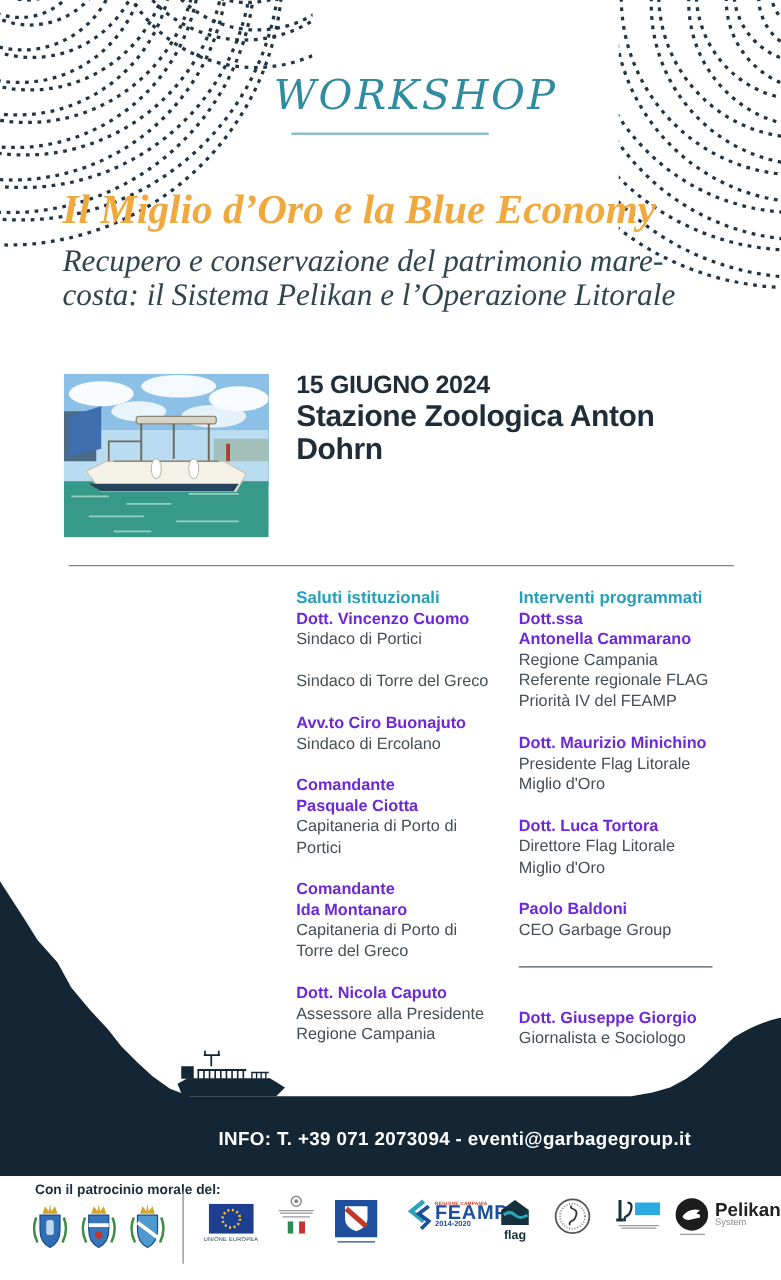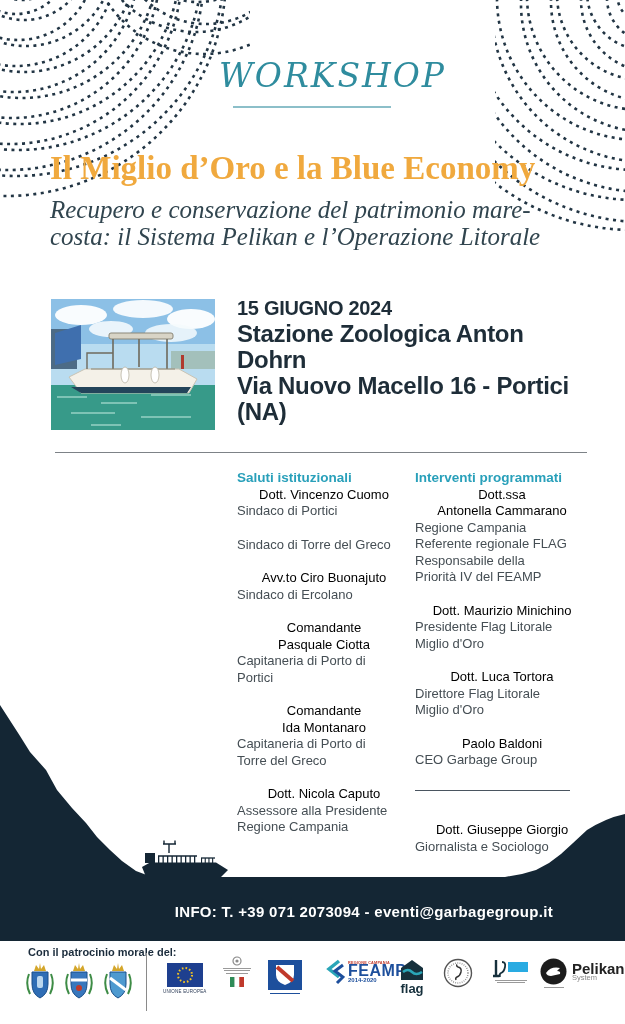--- a/index.html
+++ b/index.html
@@ -8,21 +8,21 @@
   .corner{position:absolute;pointer-events:none;}
   .corner-tl{top:0;left:0;}
   .corner-tr{top:0;right:0;}
 
   .workshop{position:absolute;top:56px;left:0;width:625px;text-align:center;
             font-family:"DejaVu Serif","Liberation Serif",serif;font-style:italic;
             font-size:33px;letter-spacing:2px;color:#2f8c9e;margin-left:20px;}
   .workshop-rule{position:absolute;top:106px;left:233px;width:158px;height:2px;background:#8cbfc9;}
 
   .title{position:absolute;top:150px;left:50px;width:540px;
-         font-family:"Liberation Serif",serif;font-weight:bold;
+         font-family:"Liberation Serif",serif;font-style:italic;font-weight:bold;
          font-size:33px;color:#f0a93e;line-height:36px;}
   .subtitle{position:absolute;top:196px;left:50px;width:540px;
             font-family:"Liberation Serif",serif;font-style:italic;
             font-size:25px;color:#31454f;line-height:27px;}
 
   .photo{position:absolute;top:299px;left:51px;width:164px;height:131px;overflow:hidden;}
 
   .event{position:absolute;top:295px;left:237px;width:360px;color:#1e2d38;}
   .event div{font-weight:bold;font-size:20px;line-height:26px;letter-spacing:-0.3px;}
   .event .venue,.event .address{font-size:24px;}
@@ -31,40 +31,40 @@
   .rule-main{position:absolute;top:452px;left:55px;width:532px;height:1px;background:#7d8287;}
 
   .col-label{position:absolute;top:470px;left:55px;color:#f0a23c;font-weight:bold;
              font-size:13px;line-height:16.5px;letter-spacing:0.4px;}
   .pcol{position:absolute;width:174px;}
   .pcol-2{top:470px;left:237px;}
   .pcol-3{top:470px;left:415px;}
   .col-heading{font-size:13.5px;font-weight:bold;color:#29a0ba;line-height:16.5px;}
   .entry{margin:0 0 17px 0;}
   .entry div{font-size:13px;line-height:16.5px;color:#47505700;}
-  .entry .b{font-weight:normal;color:#000000;text-align:center;}
+  .entry .b{font-weight:bold;color:#6d28d9;}
   .entry .n{font-weight:normal;color:#454e54;}
   .mod-rule{width:155px;border:none;border-top:1px solid #4a5560;margin:21px 0 15px 0;}
 
   .coast{position:absolute;left:0;top:660px;width:625px;height:281px;}
   .info-line{position:absolute;top:903px;right:72px;color:#ffffff;font-weight:bold;
              font-size:15px;letter-spacing:0.3px;}
 
   .sponsors{position:absolute;left:0;top:941px;width:625px;height:83px;background:#ffffff;}
   .patronage{position:absolute;top:5px;left:28px;font-size:11px;font-weight:bold;color:#1b2c3c;}
   .crests{position:absolute;top:21px;left:26px;display:flex;gap:11px;}
   .vdivider{position:absolute;top:12px;left:146px;width:1px;height:58px;background:#8a8a8a;}
 
   .logo{position:absolute;display:flex;flex-direction:column;align-items:center;}
   .tinytext{font-size:4.5px;color:#2a3a55;letter-spacing:0.2px;margin-top:2px;text-align:center;}
   .greyline{height:1px;background:#9a9a9a;margin-top:1.5px;}
   .feamp-region{font-size:3.8px;color:#c0392b;font-weight:bold;letter-spacing:.2px;}
   .feamp-name{font-size:16px;font-weight:bold;color:#1d4f9c;line-height:12px;letter-spacing:.5px;}
   .feamp-years{font-size:6px;font-weight:bold;color:#1d4f9c;line-height:7px;}
-  .flag-word{font-size:13px;font-weight:bold;color:#16303c;line-height:11px;margin-top:1px;}
+  .flag-word{font-size:10px;font-weight:bold;color:#16303c;line-height:11px;margin-top:1px;}
   .pelikan-name{font-size:15px;font-weight:bold;color:#222;line-height:11px;}
   .pelikan-sub{font-size:7.5px;color:#8a8a8a;line-height:8px;}
 </style>
 </head>
 <body>
 
 <div class="page">
 
   <svg class="corner corner-tl" width="250" height="220" viewBox="0 0 250 220" fill="none">
     <g stroke="#223544" stroke-width="2.6" stroke-dasharray="3 4.5">
@@ -162,21 +162,20 @@
       <path d="M40,70 h84" stroke="#8b8778" stroke-width="1.2"></path>
       <ellipse cx="74" cy="76" rx="4" ry="8" fill="#ffffff" stroke="#b9b4a4" stroke-width="0.8"></ellipse>
       <ellipse cx="104" cy="76" rx="4" ry="8" fill="#ffffff" stroke="#b9b4a4" stroke-width="0.8"></ellipse>
       <rect x="130" y="56" width="3" height="14" fill="#b03a2e"></rect>
     </svg>
   </div>
 
   <div class="event">
     <div class="date">15 GIUGNO 2024</div>
     <div class="venue">Stazione Zoologica Anton Dohrn</div>
-    <div class="address">Via Nuovo Macello 16 - Portici (NA)</div>
   </div>
 
   <div class="rule-main"></div>
 
 
   <div class="pcol pcol-2">
     <div class="col-heading">Saluti istituzionali</div>
     <div class="entry">
       <div class="b">Dott. Vincenzo Cuomo</div>
       <div class="n">Sindaco di Portici</div>
@@ -207,21 +206,20 @@
     </div>
   </div>
 
   <div class="pcol pcol-3">
     <div class="col-heading">Interventi programmati</div>
     <div class="entry">
       <div class="b">Dott.ssa</div>
       <div class="b">Antonella Cammarano</div>
       <div class="n">Regione Campania</div>
       <div class="n">Referente regionale FLAG</div>
-      <div class="n">Responsabile della</div>
       <div class="n">Priorità IV del FEAMP</div>
     </div>
     <div class="entry">
       <div class="b">Dott. Maurizio Minichino</div>
       <div class="n">Presidente Flag Litorale</div>
       <div class="n">Miglio d'Oro</div>
     </div>
     <div class="entry">
       <div class="b">Dott. Luca Tortora</div>
       <div class="n">Direttore Flag Litorale</div>

